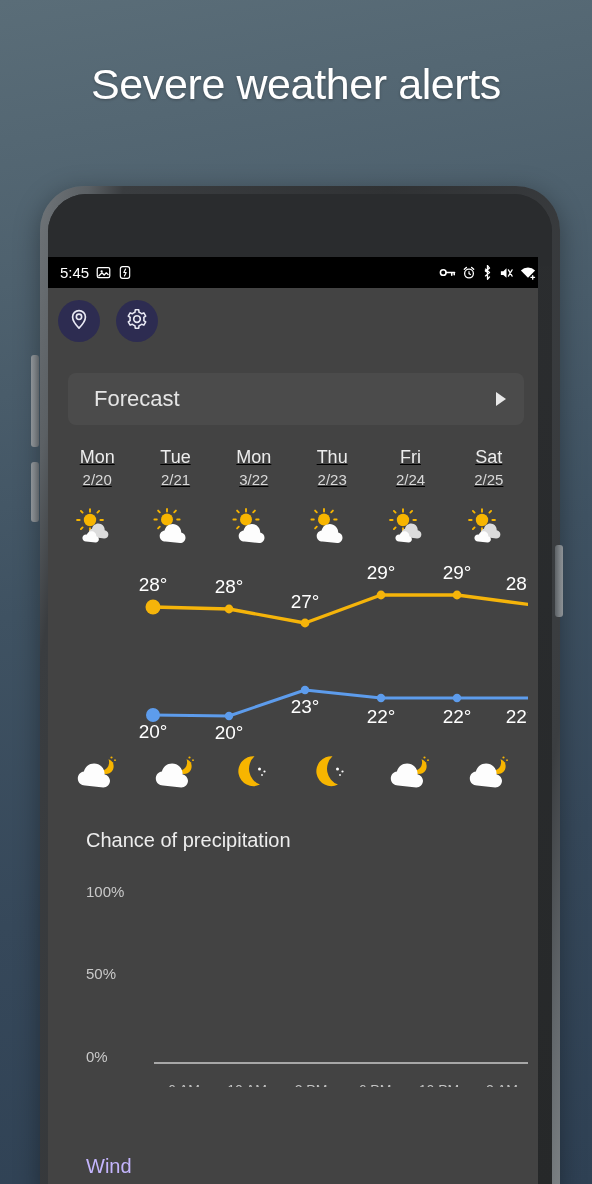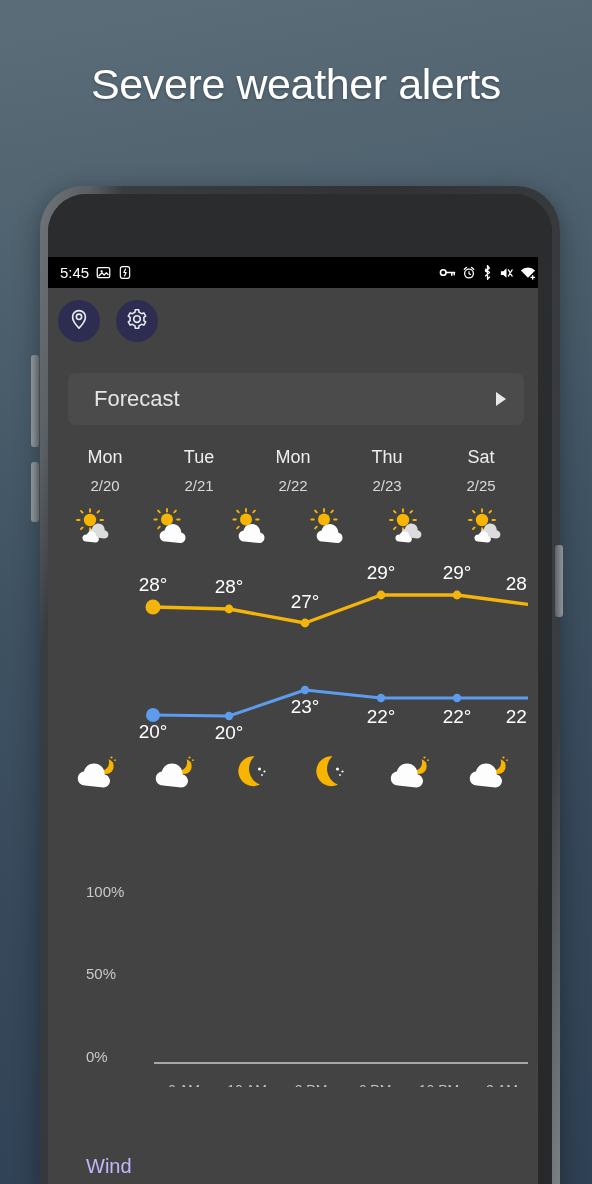--- a/index.html
+++ b/index.html
@@ -138,21 +138,21 @@
   }
 
   
   .daystrip {
     position: absolute; left: 10px; top: 190px;
     width: 470px; height: 56px;
     display: flex;
   }
   .day-col {
     flex: 1; display: flex; flex-direction: column;
-    align-items: center; gap: 9px;
+    align-items: center; gap: 3px; text-decoration: underline;
   }
   .day-name { color: #ededed; font-size: 18px; }
   .day-date { color: #d9d9d9; font-size: 15px; }
 
   
   .iconrow {
     position: absolute; left: 10px;
     width: 470px; height: 44px;
     display: flex;
   }
@@ -315,25 +315,29 @@
     <div class="day-col">
       <span class="day-name">Mon</span>
       <span class="day-date">2/20</span>
     </div>
     <div class="day-col">
       <span class="day-name">Tue</span>
       <span class="day-date">2/21</span>
     </div>
     <div class="day-col">
       <span class="day-name">Mon</span>
-      <span class="day-date">2/22</span>
+      <span class="day-date">3/22</span>
     </div>
     <div class="day-col">
       <span class="day-name">Thu</span>
       <span class="day-date">2/23</span>
+    </div>
+    <div class="day-col">
+      <span class="day-name">Fri</span>
+      <span class="day-date">2/24</span>
     </div>
     <div class="day-col">
       <span class="day-name">Sat</span>
       <span class="day-date">2/25</span>
     </div>
   </div>
 
   <div class="iconrow day">
     <div class="icon-cell">
         <span><svg width="46" height="36" viewBox="0 0 46 36">
@@ -516,20 +520,21 @@
         <span><svg width="46" height="34" viewBox="0 0 46 34">
             <path d="M34.5 5.2a7.6 7.6 0 1 1-8.6 11.7 8.6 8.6 0 0 0 8.6-11.7z" fill="#f7b500"></path>
             <circle cx="37.5" cy="3.5" r="1.1" fill="#f7b500"></circle>
             <circle cx="41" cy="6.2" r="0.9" fill="#f7b500"></circle>
             <circle cx="38.6" cy="9" r="0.75" fill="#f7b500"></circle>
             <path d="M11 31.5c-4 0-7.2-3.1-7.2-7 0-3.5 2.6-6.4 6.1-6.9 1-4.6 5.2-8.1 10.2-8.1 5.8 0 10.5 4.6 10.5 10.3v.6c3.1.6 5.4 3.2 5.4 6.4 0 3.6-3 6.7-6.7 6.7z" fill="#fdfdfd"></path>
           </svg></span>
       </div>
   </div>
 
+  <div class="precip-title">Chance of precipitation</div>
 
   <div class="precip-chart">
     <svg viewBox="0 0 470 220" width="470" height="220">
       <text class="ax-label" x="28" y="30">100%</text>
       <text class="ax-label" x="28" y="112">50%</text>
       <text class="ax-label" x="28" y="195">0%</text>
       <line x1="96" y1="196" x2="470" y2="196" stroke="#c9c9c9" stroke-width="1.4"></line>
       <text class="tick-label" x="126" y="228">6 AM</text>
       <text class="tick-label" x="189" y="228">10 AM</text>
       <text class="tick-label" x="253" y="228">2 PM</text>

